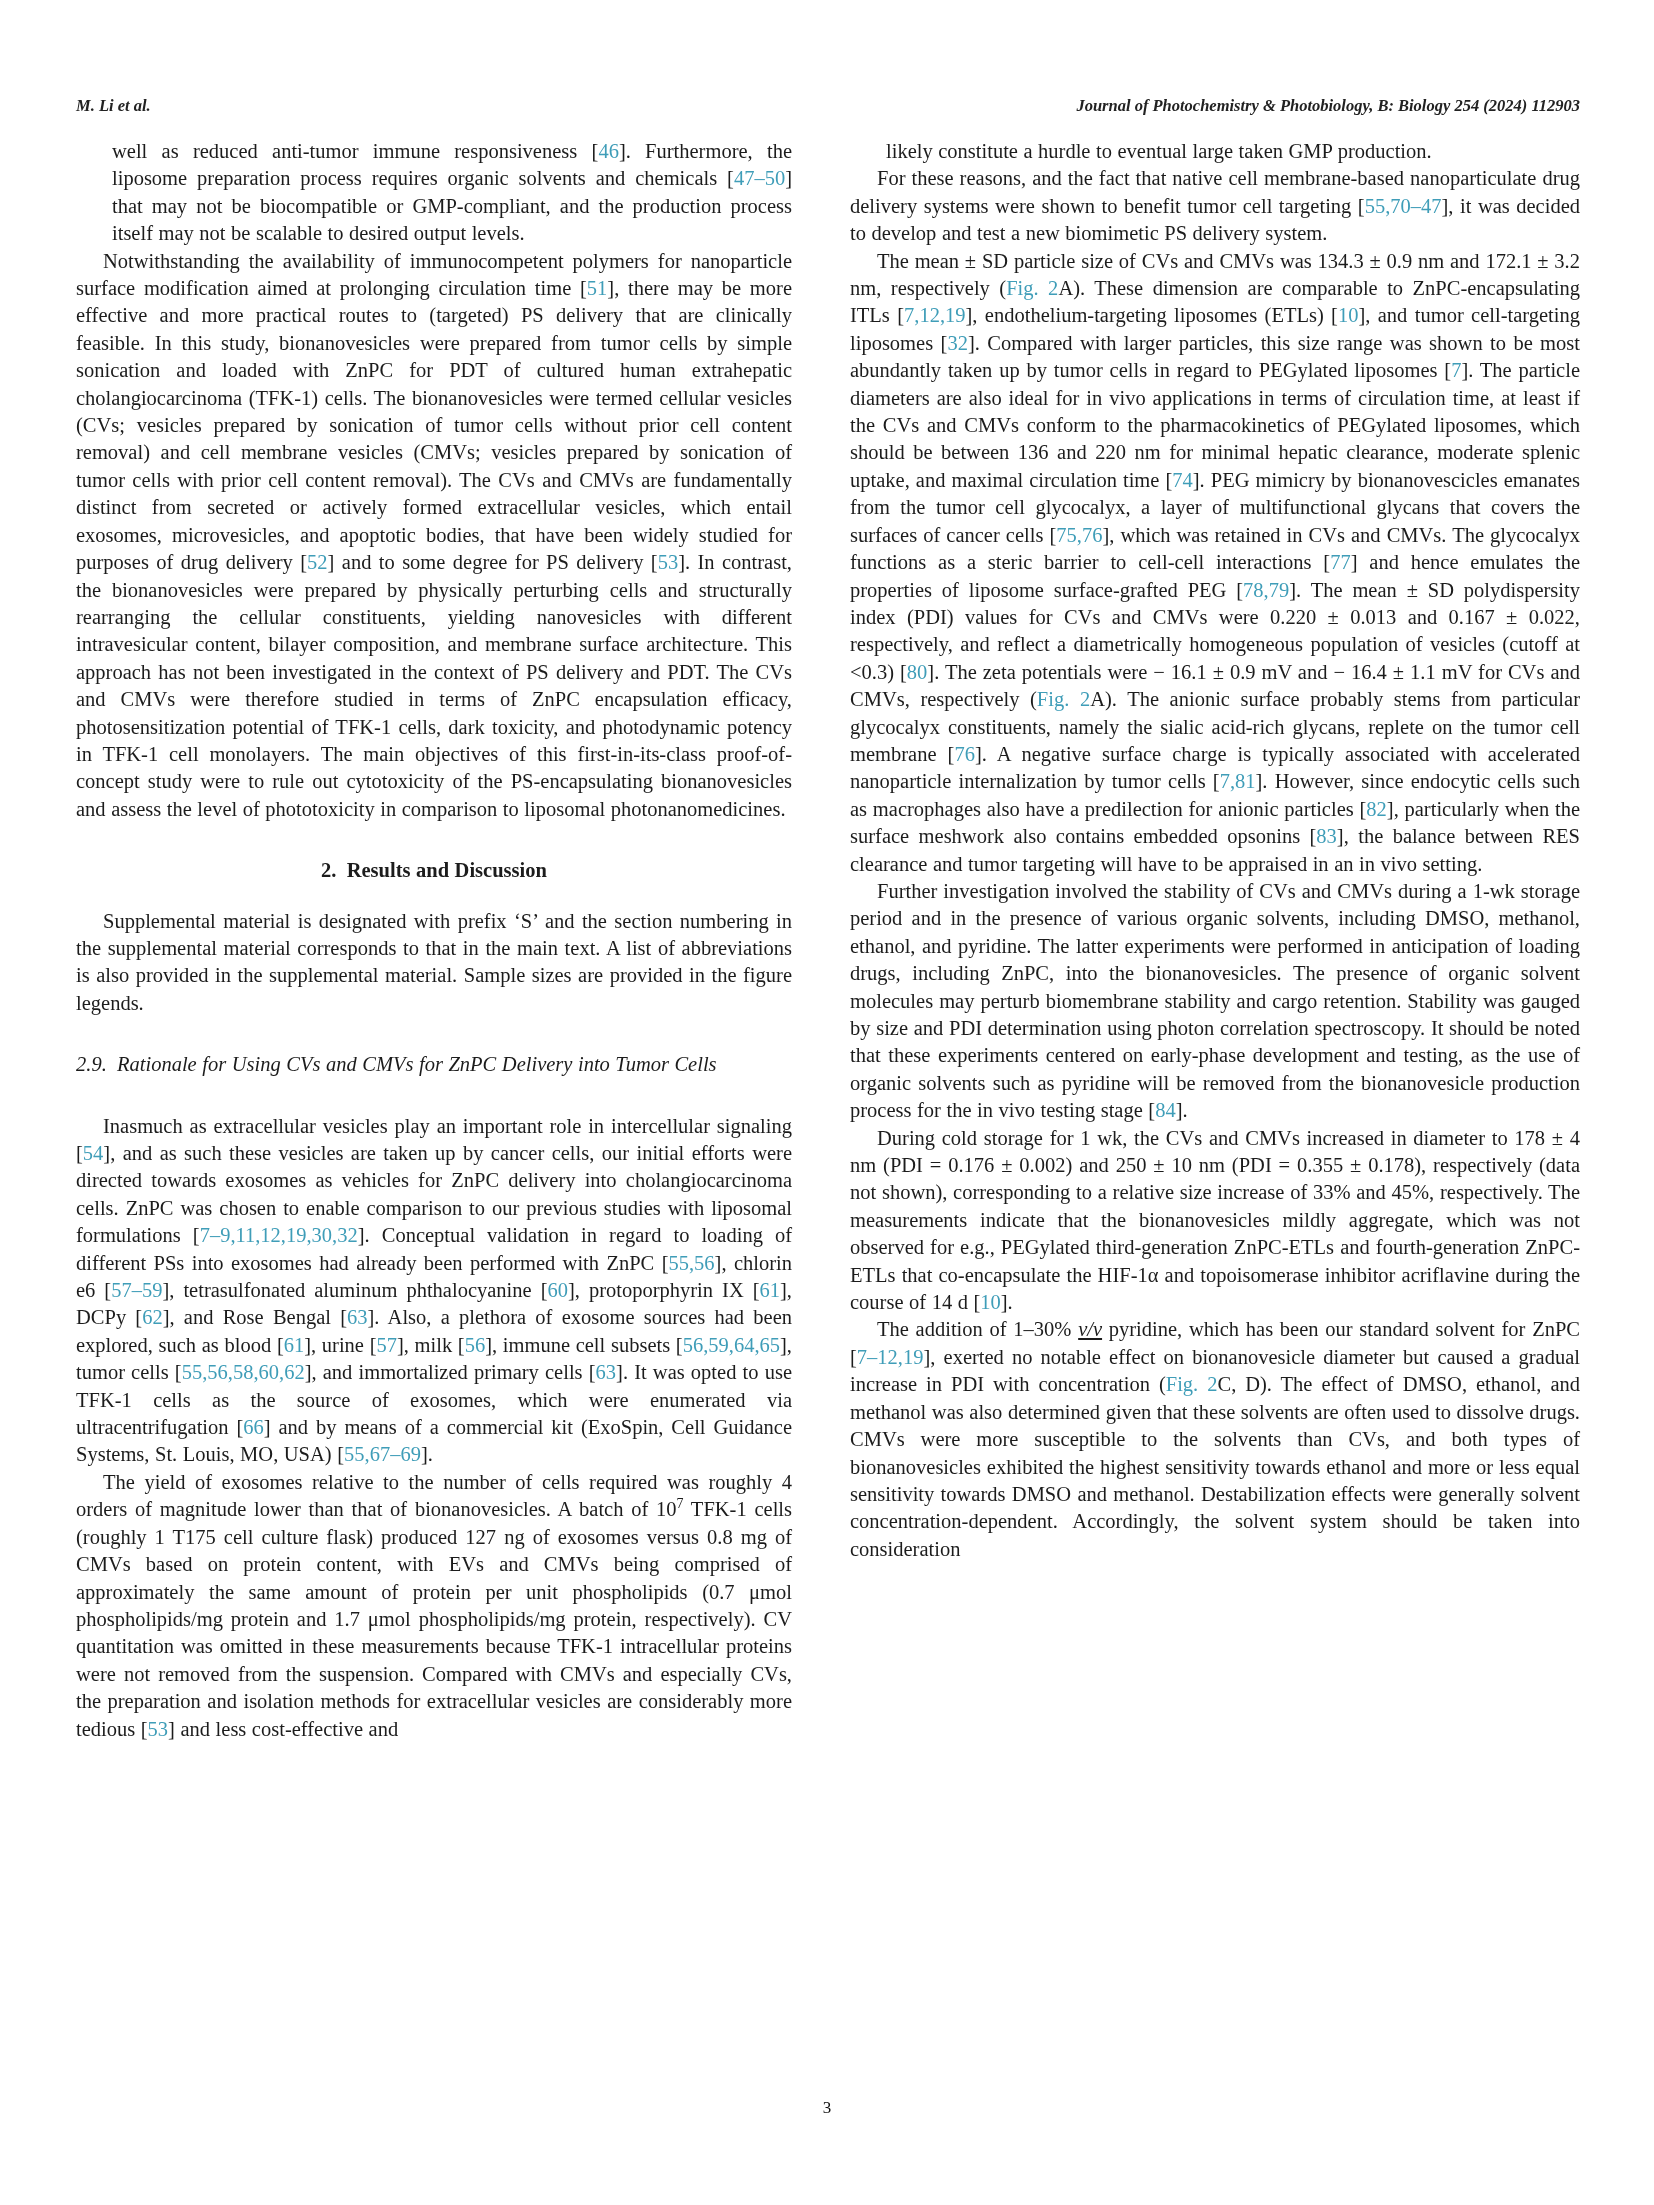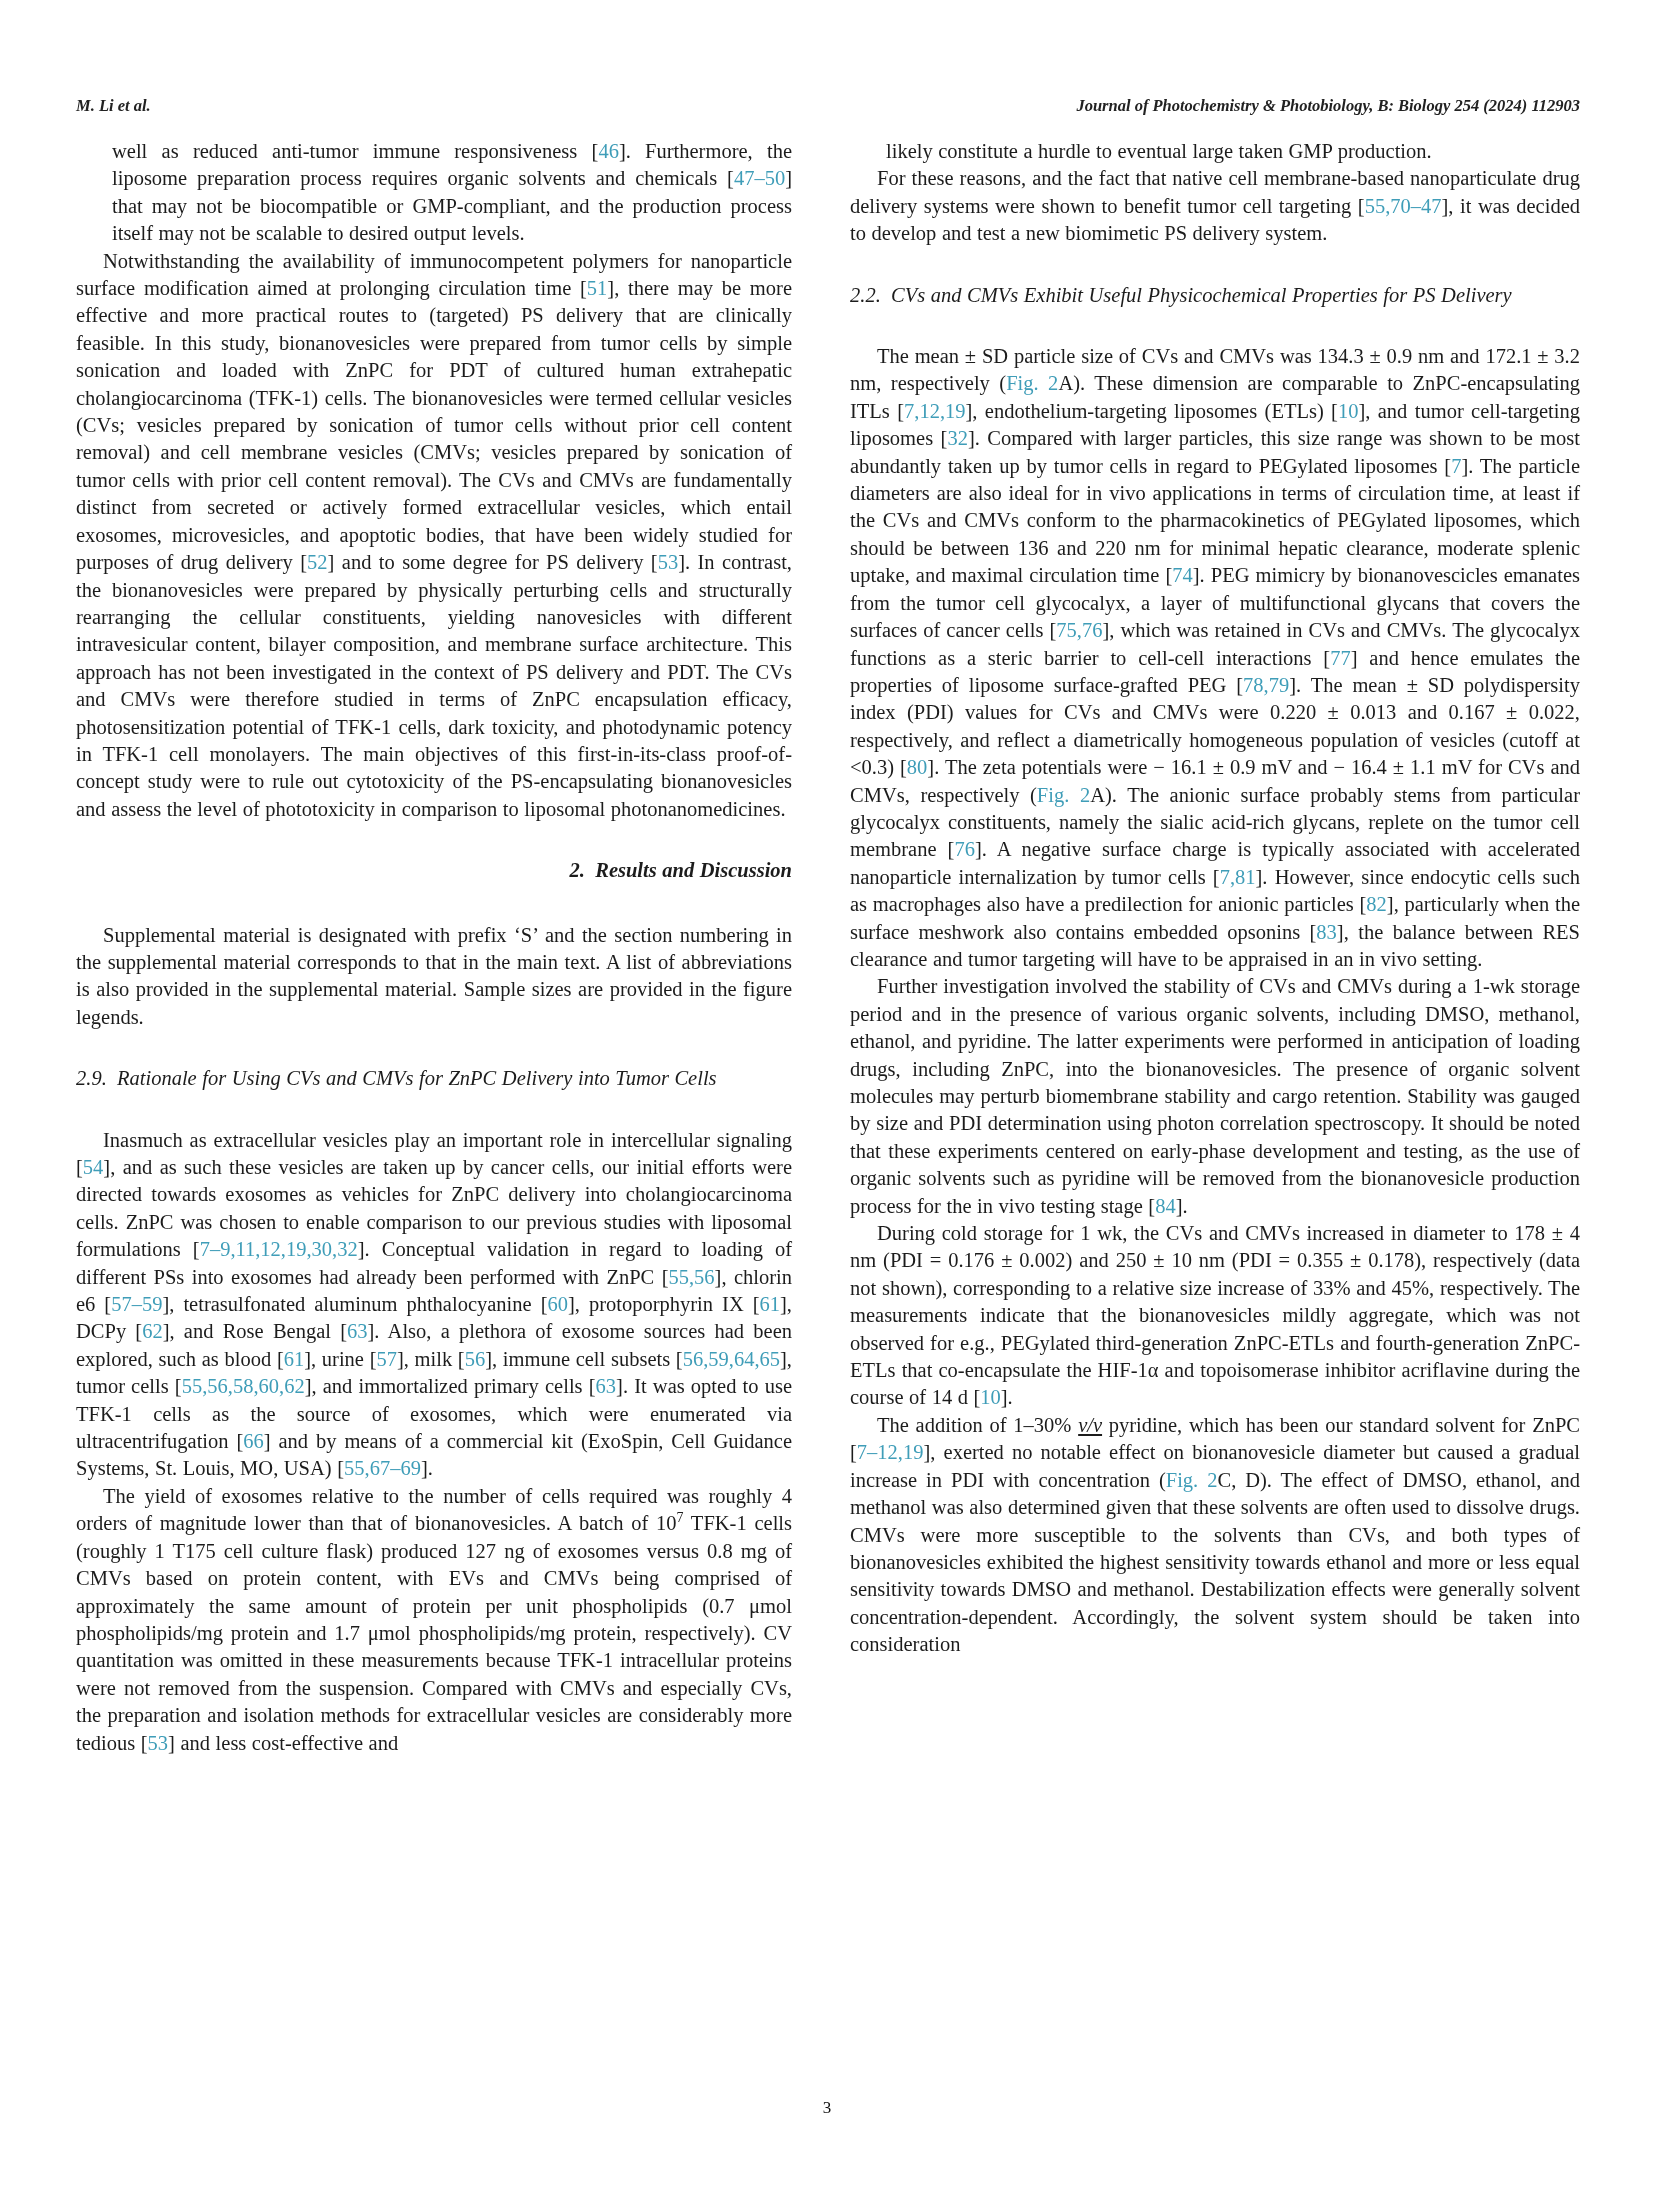--- a/index.html
+++ b/index.html
@@ -33,24 +33,23 @@
     -webkit-hyphens: auto;
     word-spacing: 0.02em;
   }
   .col-left  { left: 76px;  width: 716px; }
   .col-right { left: 850px; width: 730px; }
   .col p { margin: 0; text-indent: 27px; }
   .col p.noindent { text-indent: 0; margin-left: 36px; }
   .col h2 {
     font-size: 20.5px;
     font-weight: bold;
-    margin: 34px 0 37px 0;
-    text-align: right;
+    margin: 34px 0 23px 0;
+    text-align: center;
     text-indent: 0;
-    font-style: italic;
   }
   .col h3 {
     font-size: 20.5px;
     font-weight: normal;
     font-style: italic;
     margin: 34px 0 34px 0;
     text-align: left;
     text-indent: 0;
   }
   .cite { color: var(--link, #3f9db8); }
@@ -79,21 +78,20 @@
       <h2>2. Results and Discussion</h2>
       <p>Supplemental material is designated with prefix ‘S’ and the section numbering in the supplemental material corresponds to that in the main text. A list of abbreviations is also provided in the supplemental material. Sample sizes are provided in the figure legends.</p>
       <h3>2.9. Rationale for Using CVs and CMVs for ZnPC Delivery into Tumor Cells</h3>
       <p>Inasmuch as extracellular vesicles play an important role in intercellular signaling [<span class="cite">54</span>], and as such these vesicles are taken up by cancer cells, our initial efforts were directed towards exosomes as vehicles for ZnPC delivery into cholangiocarcinoma cells. ZnPC was chosen to enable comparison to our previous studies with liposomal formulations [<span class="cite">7–9,11,12,19,30,32</span>]. Conceptual validation in regard to loading of different PSs into exosomes had already been performed with ZnPC [<span class="cite">55,56</span>], chlorin e6 [<span class="cite">57–59</span>], tetrasulfonated aluminum phthalocyanine [<span class="cite">60</span>], protoporphyrin IX [<span class="cite">61</span>], DCPy [<span class="cite">62</span>], and Rose Bengal [<span class="cite">63</span>]. Also, a plethora of exosome sources had been explored, such as blood [<span class="cite">61</span>], urine [<span class="cite">57</span>], milk [<span class="cite">56</span>], immune cell subsets [<span class="cite">56,59,64,65</span>], tumor cells [<span class="cite">55,56,58,60,62</span>], and immortalized primary cells [<span class="cite">63</span>]. It was opted to use TFK-1 cells as the source of exosomes, which were enumerated via ultracentrifugation [<span class="cite">66</span>] and by means of a commercial kit (ExoSpin, Cell Guidance Systems, St. Louis, MO, USA) [<span class="cite">55,67–69</span>].</p>
       <p>The yield of exosomes relative to the number of cells required was roughly 4 orders of magnitude lower than that of bionanovesicles. A batch of 10<sup>7</sup> TFK-1 cells (roughly 1 T175 cell culture flask) produced 127 ng of exosomes versus 0.8 mg of CMVs based on protein content, with EVs and CMVs being comprised of approximately the same amount of protein per unit phospholipids (0.7 μmol phospholipids/mg protein and 1.7 μmol phospholipids/mg protein, respectively). CV quantitation was omitted in these measurements because TFK-1 intracellular proteins were not removed from the suspension. Compared with CMVs and especially CVs, the preparation and isolation methods for extracellular vesicles are considerably more tedious [<span class="cite">53</span>] and less cost-effective and</p>
     </div>
 
   <div class="col col-right">
       <p class="noindent">likely constitute a hurdle to eventual large taken GMP production.</p>
       <p>For these reasons, and the fact that native cell membrane-based nanoparticulate drug delivery systems were shown to benefit tumor cell targeting [<span class="cite">55,70–47</span>], it was decided to develop and test a new biomimetic PS delivery system.</p>
-      <h3>2.2. CVs and CMVs Exhibit Useful Physicochemical Properties for PS Delivery</h3>
       <p>The mean ± SD particle size of CVs and CMVs was 134.3 ± 0.9 nm and 172.1 ± 3.2 nm, respectively (<span class="cite">Fig. 2</span>A). These dimension are comparable to ZnPC-encapsulating ITLs [<span class="cite">7,12,19</span>], endothelium-targeting liposomes (ETLs) [<span class="cite">10</span>], and tumor cell-targeting liposomes [<span class="cite">32</span>]. Compared with larger particles, this size range was shown to be most abundantly taken up by tumor cells in regard to PEGylated liposomes [<span class="cite">7</span>]. The particle diameters are also ideal for in vivo applications in terms of circulation time, at least if the CVs and CMVs conform to the pharmacokinetics of PEGylated liposomes, which should be between 136 and 220 nm for minimal hepatic clearance, moderate splenic uptake, and maximal circulation time [<span class="cite">74</span>]. PEG mimicry by bionanovescicles emanates from the tumor cell glycocalyx, a layer of multifunctional glycans that covers the surfaces of cancer cells [<span class="cite">75,76</span>], which was retained in CVs and CMVs. The glycocalyx functions as a steric barrier to cell-cell interactions [<span class="cite">77</span>] and hence emulates the properties of liposome surface-grafted PEG [<span class="cite">78,79</span>]. The mean ± SD polydispersity index (PDI) values for CVs and CMVs were 0.220 ± 0.013 and 0.167 ± 0.022, respectively, and reflect a diametrically homogeneous population of vesicles (cutoff at &lt;0.3) [<span class="cite">80</span>]. The zeta potentials were − 16.1 ± 0.9 mV and − 16.4 ± 1.1 mV for CVs and CMVs, respectively (<span class="cite">Fig. 2</span>A). The anionic surface probably stems from particular glycocalyx constituents, namely the sialic acid-rich glycans, replete on the tumor cell membrane [<span class="cite">76</span>]. A negative surface charge is typically associated with accelerated nanoparticle internalization by tumor cells [<span class="cite">7,81</span>]. However, since endocytic cells such as macrophages also have a predilection for anionic particles [<span class="cite">82</span>], particularly when the surface meshwork also contains embedded opsonins [<span class="cite">83</span>], the balance between RES clearance and tumor targeting will have to be appraised in an in vivo setting.</p>
       <p>Further investigation involved the stability of CVs and CMVs during a 1-wk storage period and in the presence of various organic solvents, including DMSO, methanol, ethanol, and pyridine. The latter experiments were performed in anticipation of loading drugs, including ZnPC, into the bionanovesicles. The presence of organic solvent molecules may perturb biomembrane stability and cargo retention. Stability was gauged by size and PDI determination using photon correlation spectroscopy. It should be noted that these experiments centered on early-phase development and testing, as the use of organic solvents such as pyridine will be removed from the bionanovesicle production process for the in vivo testing stage [<span class="cite">84</span>].</p>
       <p>During cold storage for 1 wk, the CVs and CMVs increased in diameter to 178 ± 4 nm (PDI = 0.176 ± 0.002) and 250 ± 10 nm (PDI = 0.355 ± 0.178), respectively (data not shown), corresponding to a relative size increase of 33% and 45%, respectively. The measurements indicate that the bionanovesicles mildly aggregate, which was not observed for e.g., PEGylated third-generation ZnPC-ETLs and fourth-generation ZnPC-ETLs that co-encapsulate the HIF-1α and topoisomerase inhibitor acriflavine during the course of 14 d [<span class="cite">10</span>].</p>
       <p>The addition of 1–30% <span class="it">v/v</span> pyridine, which has been our standard solvent for ZnPC [<span class="cite">7–12,19</span>], exerted no notable effect on bionanovesicle diameter but caused a gradual increase in PDI with concentration (<span class="cite">Fig. 2</span>C, D). The effect of DMSO, ethanol, and methanol was also determined given that these solvents are often used to dissolve drugs. CMVs were more susceptible to the solvents than CVs, and both types of bionanovesicles exhibited the highest sensitivity towards ethanol and more or less equal sensitivity towards DMSO and methanol. Destabilization effects were generally solvent concentration-dependent. Accordingly, the solvent system should be taken into consideration</p>
     </div>
 
   <div class="page-num">3</div>
 </div>
 
 </body></html>

